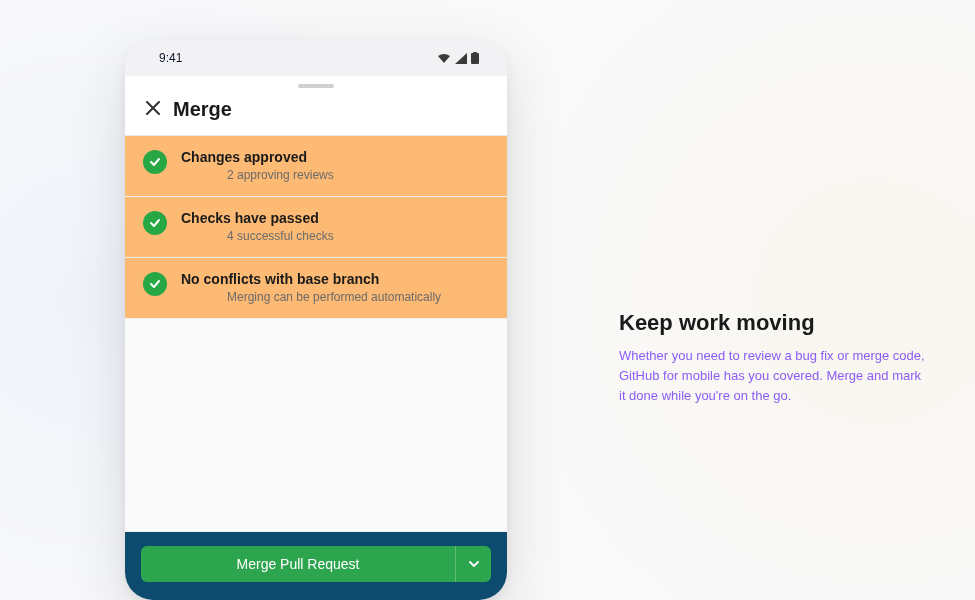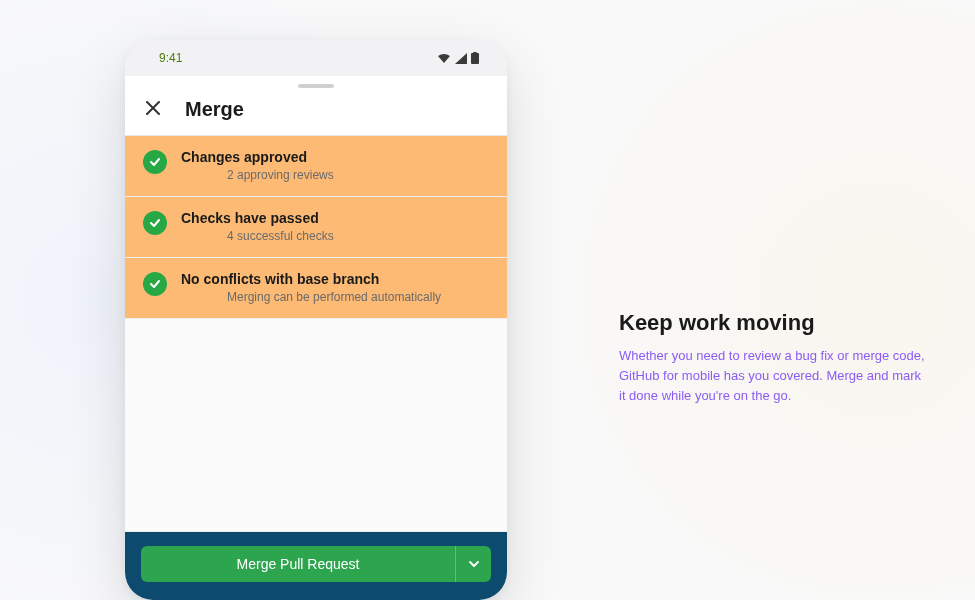--- a/index.html
+++ b/index.html
@@ -37,40 +37,40 @@
       overflow: hidden;
     }
     .status-bar {
       height: 36px;
       background: #f2f2f4;
       display: flex;
       align-items: center;
       justify-content: space-between;
       padding: 0 28px 0 34px;
       font-size: 12px;
-      color: #4d7c0f;
+      color: #0f172a;
       font-weight: 500;
     }
     .status-icons {
       display: flex;
       align-items: center;
       gap: 4px;
     }
     .handle {
       width: 36px;
       height: 4px;
       background: #d0d0d0;
       border-radius: 2px;
       margin: 8px auto 6px;
     }
     .header {
       display: flex;
       align-items: center;
       padding: 4px 18px 14px;
-      gap: 22px;
+      gap: 10px;
       border-bottom: 1px solid #e8e8e8;
     }
     .close-btn {
       font-size: 18px;
       color: #333;
       cursor: pointer;
       width: 20px;
       text-align: center;
     }
     .header-title {

